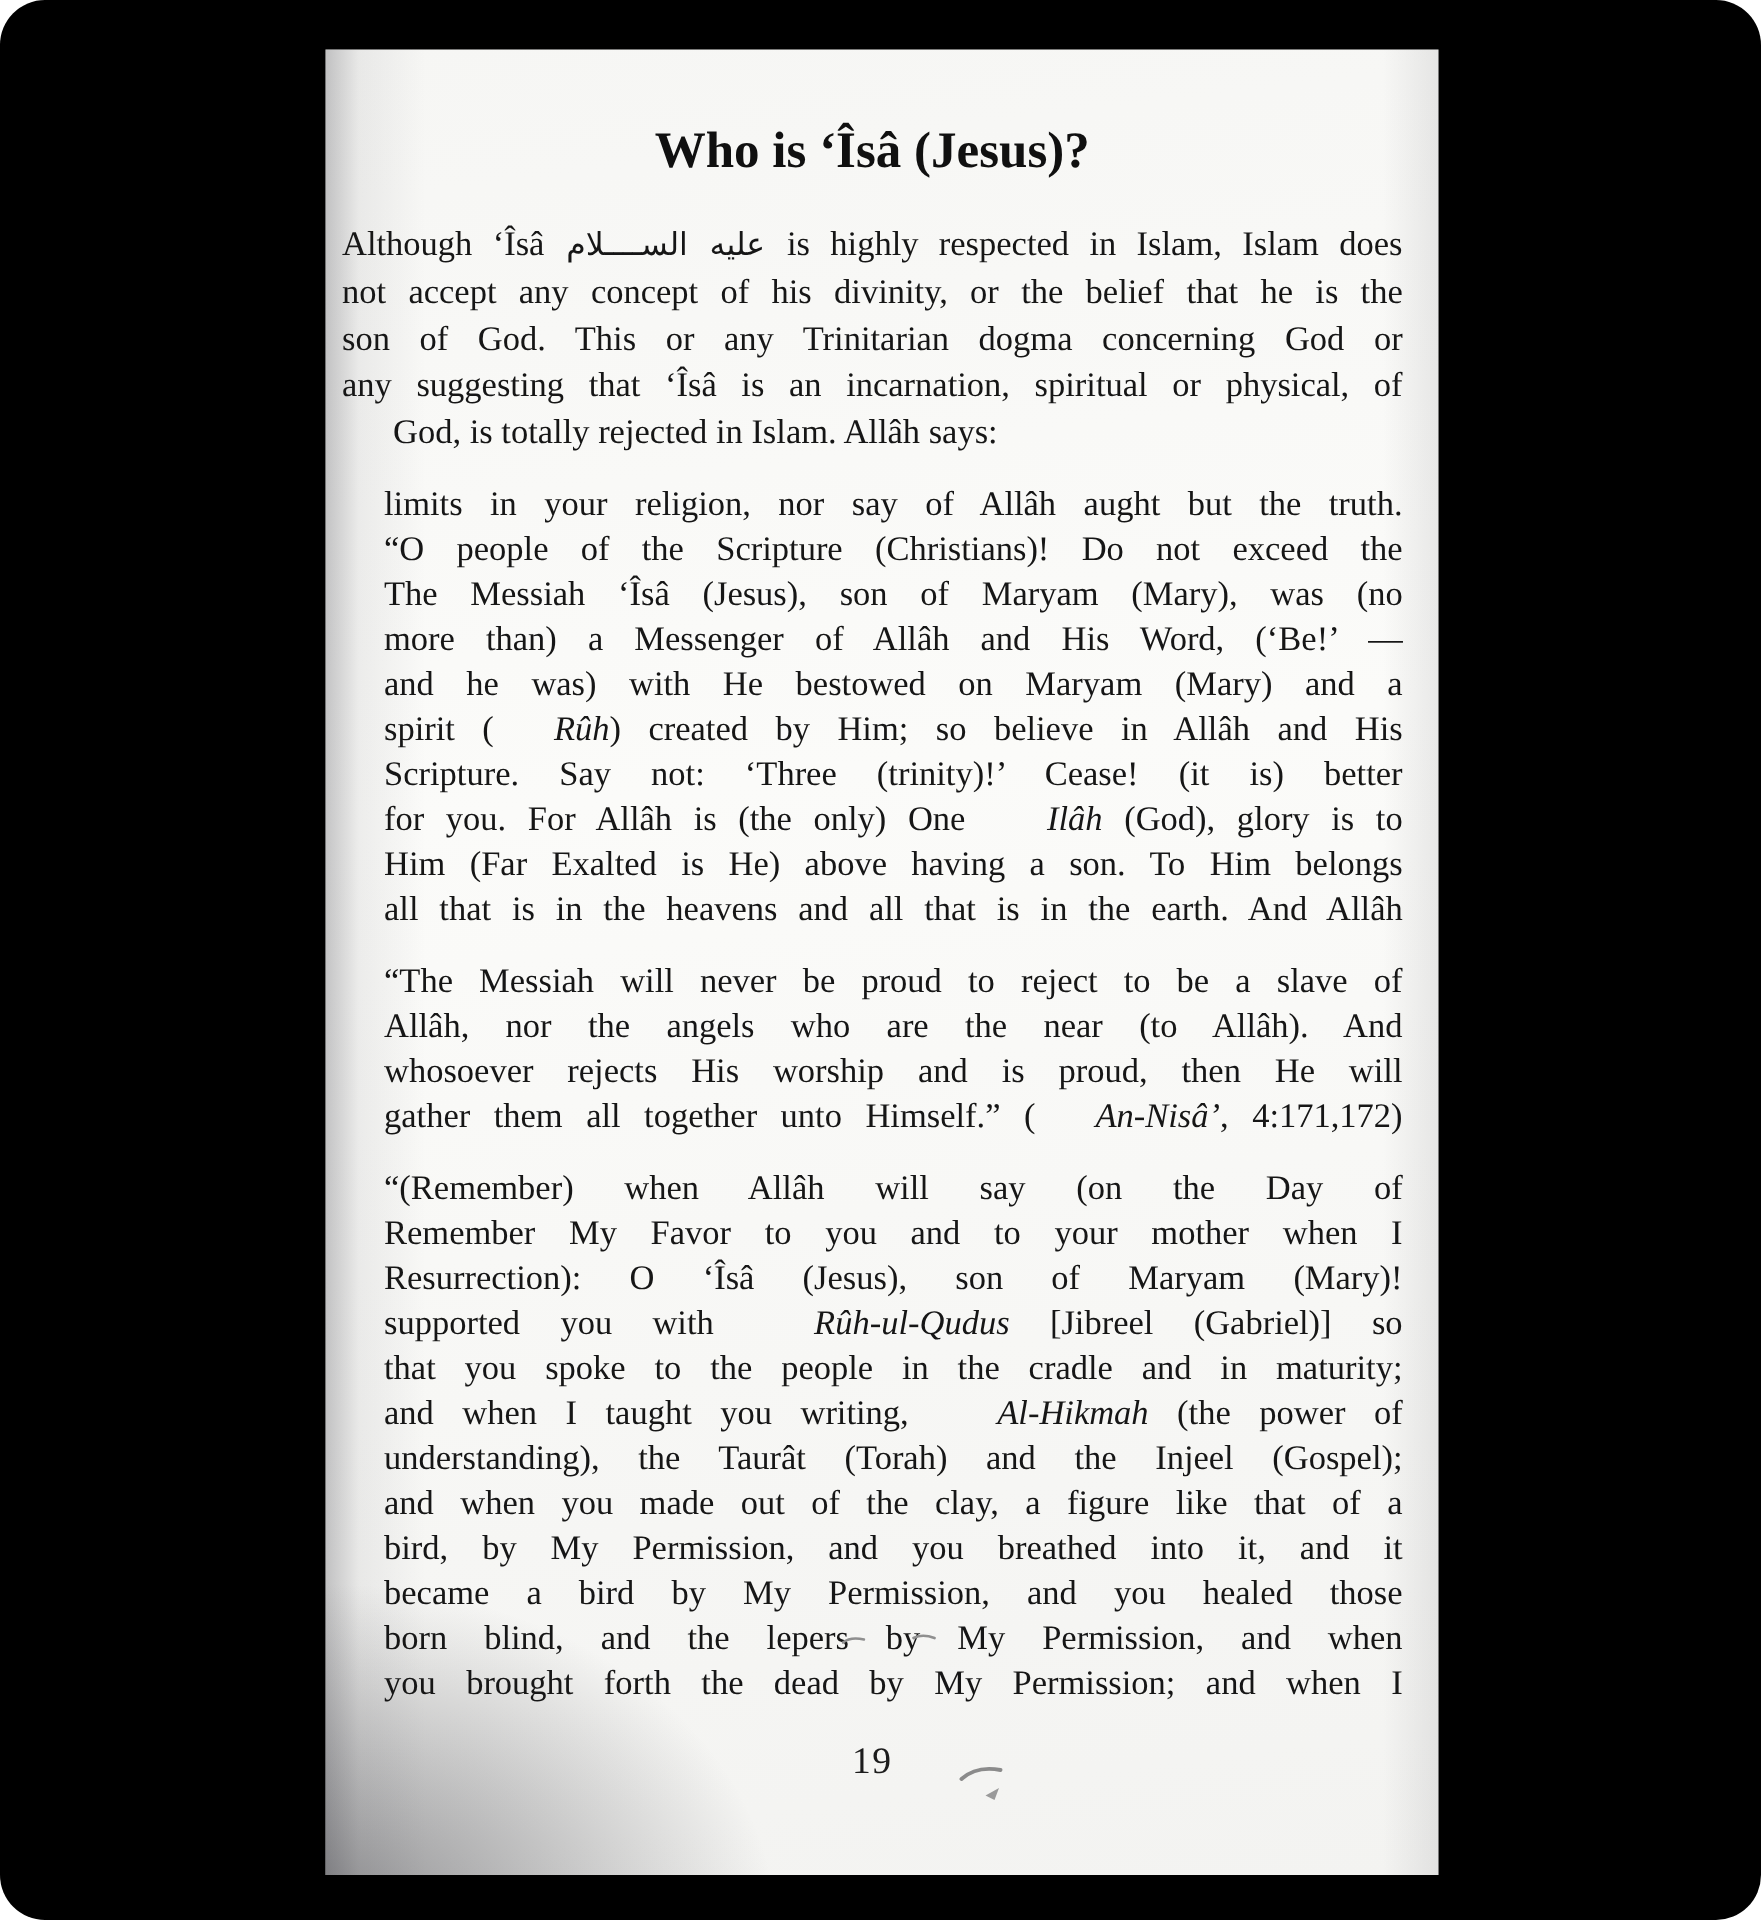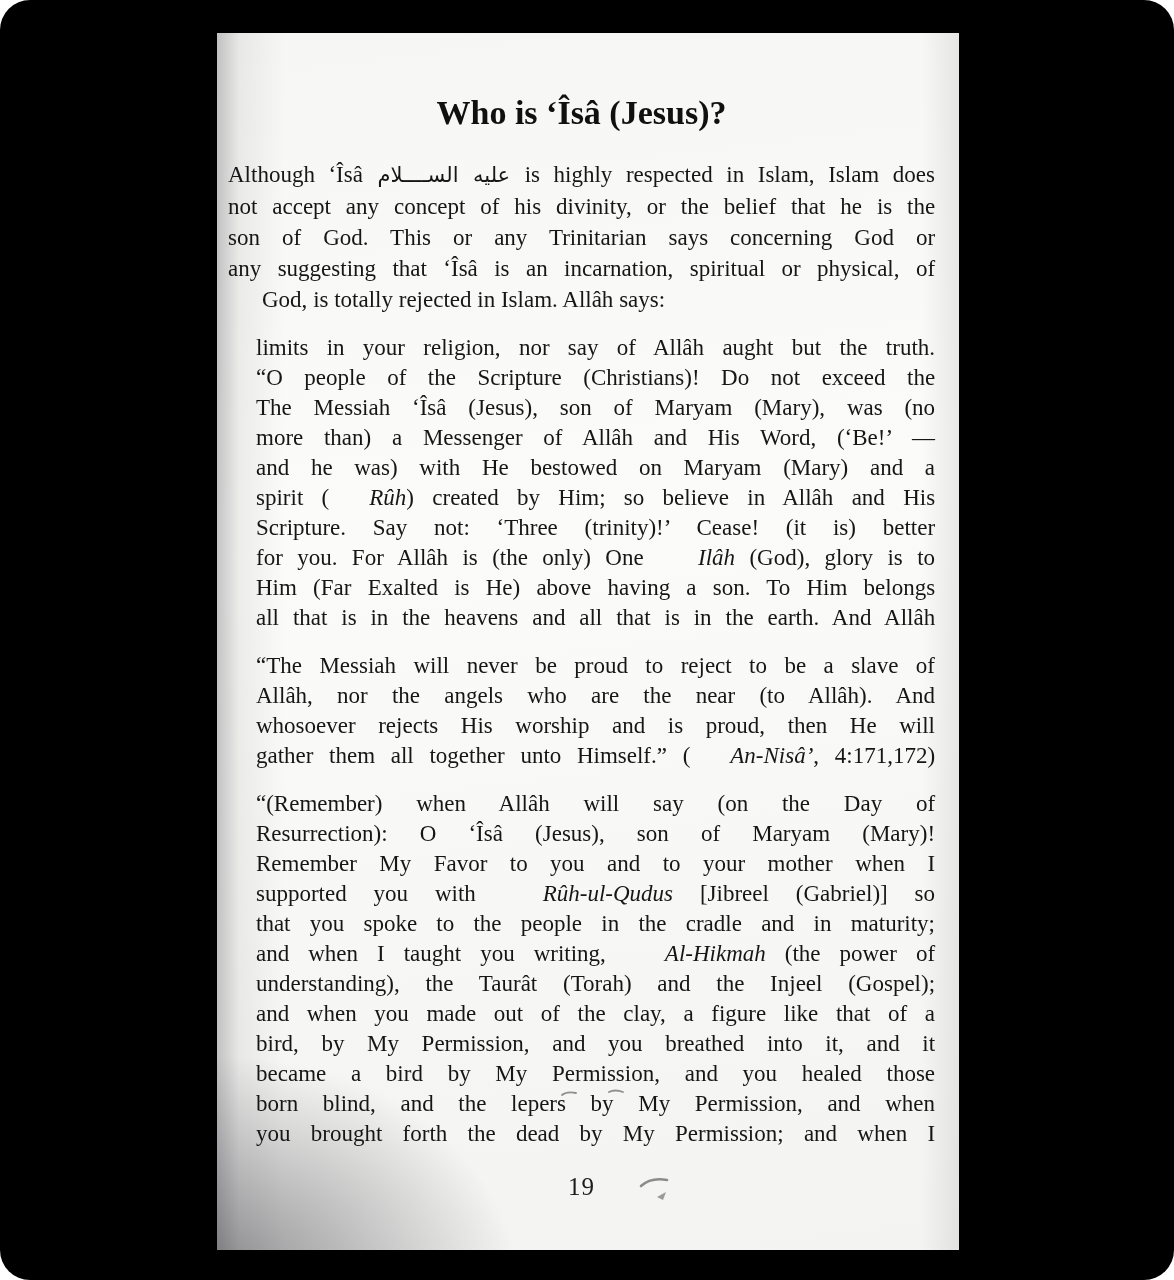--- a/index.html
+++ b/index.html
@@ -22,21 +22,21 @@
     border-radius: 30px;
     overflow: hidden;
   }
   .book-page {
     position: absolute;
     left: 217px;
     top: 33px;
     width: 742px;
     height: 1217px;
     box-sizing: border-box;
-    padding: 60px 24px 0 11px;
+    padding: 48px 24px 0 11px;
     color: #141414;
     background:
       radial-gradient(ellipse 430px 330px at 0% 103%, rgba(45,45,52,0.52), rgba(45,45,52,0.16) 48%, rgba(45,45,52,0) 70%),
       linear-gradient(to right, rgba(70,70,78,0.30), rgba(70,70,78,0.08) 3%, rgba(70,70,78,0) 9%),
       linear-gradient(to left, rgba(70,70,78,0.10), rgba(70,70,78,0) 5%),
       linear-gradient(173deg, #f6f6f4 0%, #fbfbf9 40%, #f3f3f1 100%);
   }
   .page-title {
     text-align: center;
     font-weight: bold;
@@ -91,21 +91,21 @@
 <div class="stage">
   <div class="frame">
     <div class="book-page">
 
       <h1 class="page-title">Who is ‘Îsâ (Jesus)?</h1>
 
       <div id="text-block">
           <div class="para body">
             <div class="line"><span>Although</span><span> </span><span>‘Îsâ</span><span class="arabic"> عليه الســــلام </span><span>is</span><span> </span><span>highly</span><span> </span><span>respected</span><span> </span><span>in</span><span> </span><span>Islam,</span><span> </span><span>Islam</span><span> </span><span>does</span></div>
             <div class="line"><span>not</span><span> </span><span>accept</span><span> </span><span>any</span><span> </span><span>concept</span><span> </span><span>of</span><span> </span><span>his</span><span> </span><span>divinity,</span><span> </span><span>or</span><span> </span><span>the</span><span> </span><span>belief</span><span> </span><span>that</span><span> </span><span>he</span><span> </span><span>is</span><span> </span><span>the</span></div>
-            <div class="line"><span>son</span><span> </span><span>of</span><span> </span><span>God.</span><span> </span><span>This</span><span> </span><span>or</span><span> </span><span>any</span><span> </span><span>Trinitarian</span><span> </span><span>says</span><span> </span><span>concerning</span><span> </span><span>God</span><span> </span><span>or</span></div>
+            <div class="line"><span>son</span><span> </span><span>of</span><span> </span><span>God.</span><span> </span><span>This</span><span> </span><span>or</span><span> </span><span>any</span><span> </span><span>Trinitarian</span><span> </span><span>dogma</span><span> </span><span>concerning</span><span> </span><span>God</span><span> </span><span>or</span></div>
             <div class="line"><span>any</span><span> </span><span>suggesting</span><span> </span><span>that</span><span> </span><span>‘Îsâ</span><span> </span><span>is</span><span> </span><span>an</span><span> </span><span>incarnation,</span><span> </span><span>spiritual</span><span> </span><span>or</span><span> </span><span>physical,</span><span> </span><span>of</span></div>
             <div class="line lastline"><span>God,</span><span> </span><span>is</span><span> </span><span>totally</span><span> </span><span>rejected</span><span> </span><span>in</span><span> </span><span>Islam.</span><span> </span><span>Allâh</span><span> </span><span>says:</span></div>
           </div>
           <div class="para quote">
             <div class="line"><span>limits</span><span> </span><span>in</span><span> </span><span>your</span><span> </span><span>religion,</span><span> </span><span>nor</span><span> </span><span>say</span><span> </span><span>of</span><span> </span><span>Allâh</span><span> </span><span>aught</span><span> </span><span>but</span><span> </span><span>the</span><span> </span><span>truth.</span></div>
             <div class="line"><span>“O</span><span> </span><span>people</span><span> </span><span>of</span><span> </span><span>the</span><span> </span><span>Scripture</span><span> </span><span>(Christians)!</span><span> </span><span>Do</span><span> </span><span>not</span><span> </span><span>exceed</span><span> </span><span>the</span></div>
             <div class="line"><span>The</span><span> </span><span>Messiah</span><span> </span><span>‘Îsâ</span><span> </span><span>(Jesus),</span><span> </span><span>son</span><span> </span><span>of</span><span> </span><span>Maryam</span><span> </span><span>(Mary),</span><span> </span><span>was</span><span> </span><span>(no</span></div>
             <div class="line"><span>more</span><span> </span><span>than)</span><span> </span><span>a</span><span> </span><span>Messenger</span><span> </span><span>of</span><span> </span><span>Allâh</span><span> </span><span>and</span><span> </span><span>His</span><span> </span><span>Word,</span><span> </span><span>(‘Be!’</span><span> </span><span>—</span></div>
             <div class="line"><span>and</span><span> </span><span>he</span><span> </span><span>was)</span><span> </span><span>with</span><span> </span><span>He</span><span> </span><span>bestowed</span><span> </span><span>on</span><span> </span><span>Maryam</span><span> </span><span>(Mary)</span><span> </span><span>and</span><span> </span><span>a</span></div>
             <div class="line"><span>spirit</span><span> </span><span>(</span><i>Rûh</i><span>)</span><span> </span><span>created</span><span> </span><span>by</span><span> </span><span>Him;</span><span> </span><span>so</span><span> </span><span>believe</span><span> </span><span>in</span><span> </span><span>Allâh</span><span> </span><span>and</span><span> </span><span>His</span></div>
@@ -115,22 +115,22 @@
             <div class="line"><span>all</span><span> </span><span>that</span><span> </span><span>is</span><span> </span><span>in</span><span> </span><span>the</span><span> </span><span>heavens</span><span> </span><span>and</span><span> </span><span>all</span><span> </span><span>that</span><span> </span><span>is</span><span> </span><span>in</span><span> </span><span>the</span><span> </span><span>earth.</span><span> </span><span>And</span><span> </span><span>Allâh</span></div>
           </div>
           <div class="para quote">
             <div class="line"><span>“The</span><span> </span><span>Messiah</span><span> </span><span>will</span><span> </span><span>never</span><span> </span><span>be</span><span> </span><span>proud</span><span> </span><span>to</span><span> </span><span>reject</span><span> </span><span>to</span><span> </span><span>be</span><span> </span><span>a</span><span> </span><span>slave</span><span> </span><span>of</span></div>
             <div class="line"><span>Allâh,</span><span> </span><span>nor</span><span> </span><span>the</span><span> </span><span>angels</span><span> </span><span>who</span><span> </span><span>are</span><span> </span><span>the</span><span> </span><span>near</span><span> </span><span>(to</span><span> </span><span>Allâh).</span><span> </span><span>And</span></div>
             <div class="line"><span>whosoever</span><span> </span><span>rejects</span><span> </span><span>His</span><span> </span><span>worship</span><span> </span><span>and</span><span> </span><span>is</span><span> </span><span>proud,</span><span> </span><span>then</span><span> </span><span>He</span><span> </span><span>will</span></div>
             <div class="line"><span>gather</span><span> </span><span>them</span><span> </span><span>all</span><span> </span><span>together</span><span> </span><span>unto</span><span> </span><span>Himself.”</span><span> </span><span>(</span><i>An-Nisâ’</i><span>,</span><span> </span><span>4:171,172)</span></div>
           </div>
           <div class="para quote">
             <div class="line"><span>“(Remember)</span><span> </span><span>when</span><span> </span><span>Allâh</span><span> </span><span>will</span><span> </span><span>say</span><span> </span><span>(on</span><span> </span><span>the</span><span> </span><span>Day</span><span> </span><span>of</span></div>
+            <div class="line"><span>Remember</span><span> </span><span>My</span><span> </span><span>Favor</span><span> </span><span>to</span><span> </span><span>you</span><span> </span><span>and</span><span> </span><span>to</span><span> </span><span>your</span><span> </span><span>mother</span><span> </span><span>when</span><span> </span><span>I</span></div>
             <div class="line"><span>Resurrection):</span><span> </span><span>O</span><span> </span><span>‘Îsâ</span><span> </span><span>(Jesus),</span><span> </span><span>son</span><span> </span><span>of</span><span> </span><span>Maryam</span><span> </span><span>(Mary)!</span></div>
-            <div class="line"><span>Remember</span><span> </span><span>My</span><span> </span><span>Favor</span><span> </span><span>to</span><span> </span><span>you</span><span> </span><span>and</span><span> </span><span>to</span><span> </span><span>your</span><span> </span><span>mother</span><span> </span><span>when</span><span> </span><span>I</span></div>
             <div class="line"><span>supported</span><span> </span><span>you</span><span> </span><span>with</span><span> </span><i>Rûh-ul-Qudus</i><span> </span><span>[Jibreel</span><span> </span><span>(Gabriel)]</span><span> </span><span>so</span></div>
             <div class="line"><span>that</span><span> </span><span>you</span><span> </span><span>spoke</span><span> </span><span>to</span><span> </span><span>the</span><span> </span><span>people</span><span> </span><span>in</span><span> </span><span>the</span><span> </span><span>cradle</span><span> </span><span>and</span><span> </span><span>in</span><span> </span><span>maturity;</span></div>
             <div class="line"><span>and</span><span> </span><span>when</span><span> </span><span>I</span><span> </span><span>taught</span><span> </span><span>you</span><span> </span><span>writing,</span><span> </span><i>Al-Hikmah</i><span> </span><span>(the</span><span> </span><span>power</span><span> </span><span>of</span></div>
             <div class="line"><span>understanding),</span><span> </span><span>the</span><span> </span><span>Taurât</span><span> </span><span>(Torah)</span><span> </span><span>and</span><span> </span><span>the</span><span> </span><span>Injeel</span><span> </span><span>(Gospel);</span></div>
             <div class="line"><span>and</span><span> </span><span>when</span><span> </span><span>you</span><span> </span><span>made</span><span> </span><span>out</span><span> </span><span>of</span><span> </span><span>the</span><span> </span><span>clay,</span><span> </span><span>a</span><span> </span><span>figure</span><span> </span><span>like</span><span> </span><span>that</span><span> </span><span>of</span><span> </span><span>a</span></div>
             <div class="line"><span>bird,</span><span> </span><span>by</span><span> </span><span>My</span><span> </span><span>Permission,</span><span> </span><span>and</span><span> </span><span>you</span><span> </span><span>breathed</span><span> </span><span>into</span><span> </span><span>it,</span><span> </span><span>and</span><span> </span><span>it</span></div>
             <div class="line"><span>became</span><span> </span><span>a</span><span> </span><span>bird</span><span> </span><span>by</span><span> </span><span>My</span><span> </span><span>Permission,</span><span> </span><span>and</span><span> </span><span>you</span><span> </span><span>healed</span><span> </span><span>those</span></div>
             <div class="line"><span>born</span><span> </span><span>blind,</span><span> </span><span>and</span><span> </span><span>the</span><span> </span><span>lepers</span><span> </span><span>by</span><span> </span><span>My</span><span> </span><span>Permission,</span><span> </span><span>and</span><span> </span><span>when</span></div>
             <div class="line"><span>you</span><span> </span><span>brought</span><span> </span><span>forth</span><span> </span><span>the</span><span> </span><span>dead</span><span> </span><span>by</span><span> </span><span>My</span><span> </span><span>Permission;</span><span> </span><span>and</span><span> </span><span>when</span><span> </span><span>I</span></div>
           </div>

